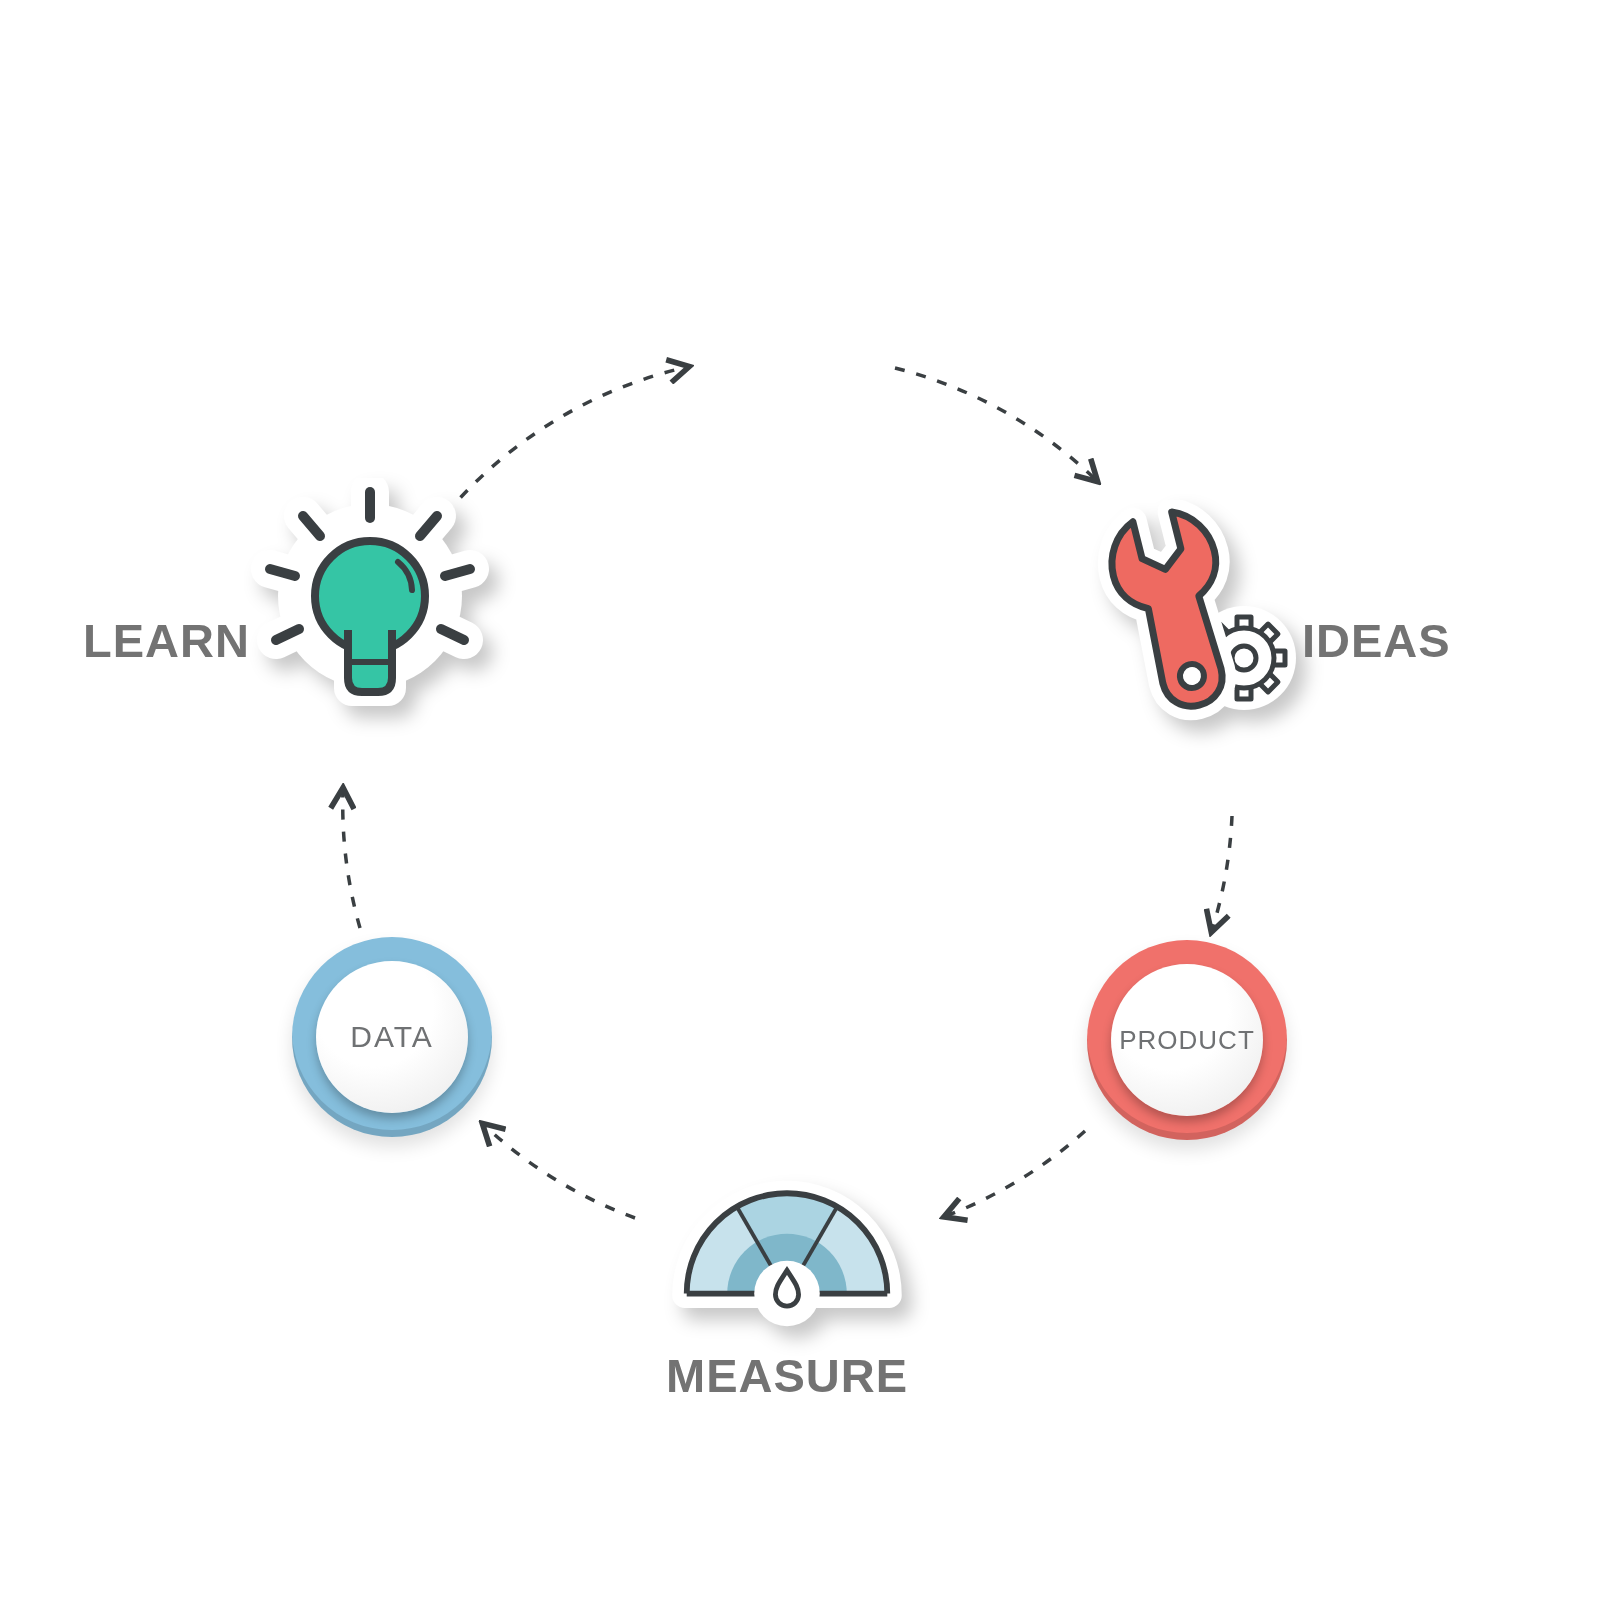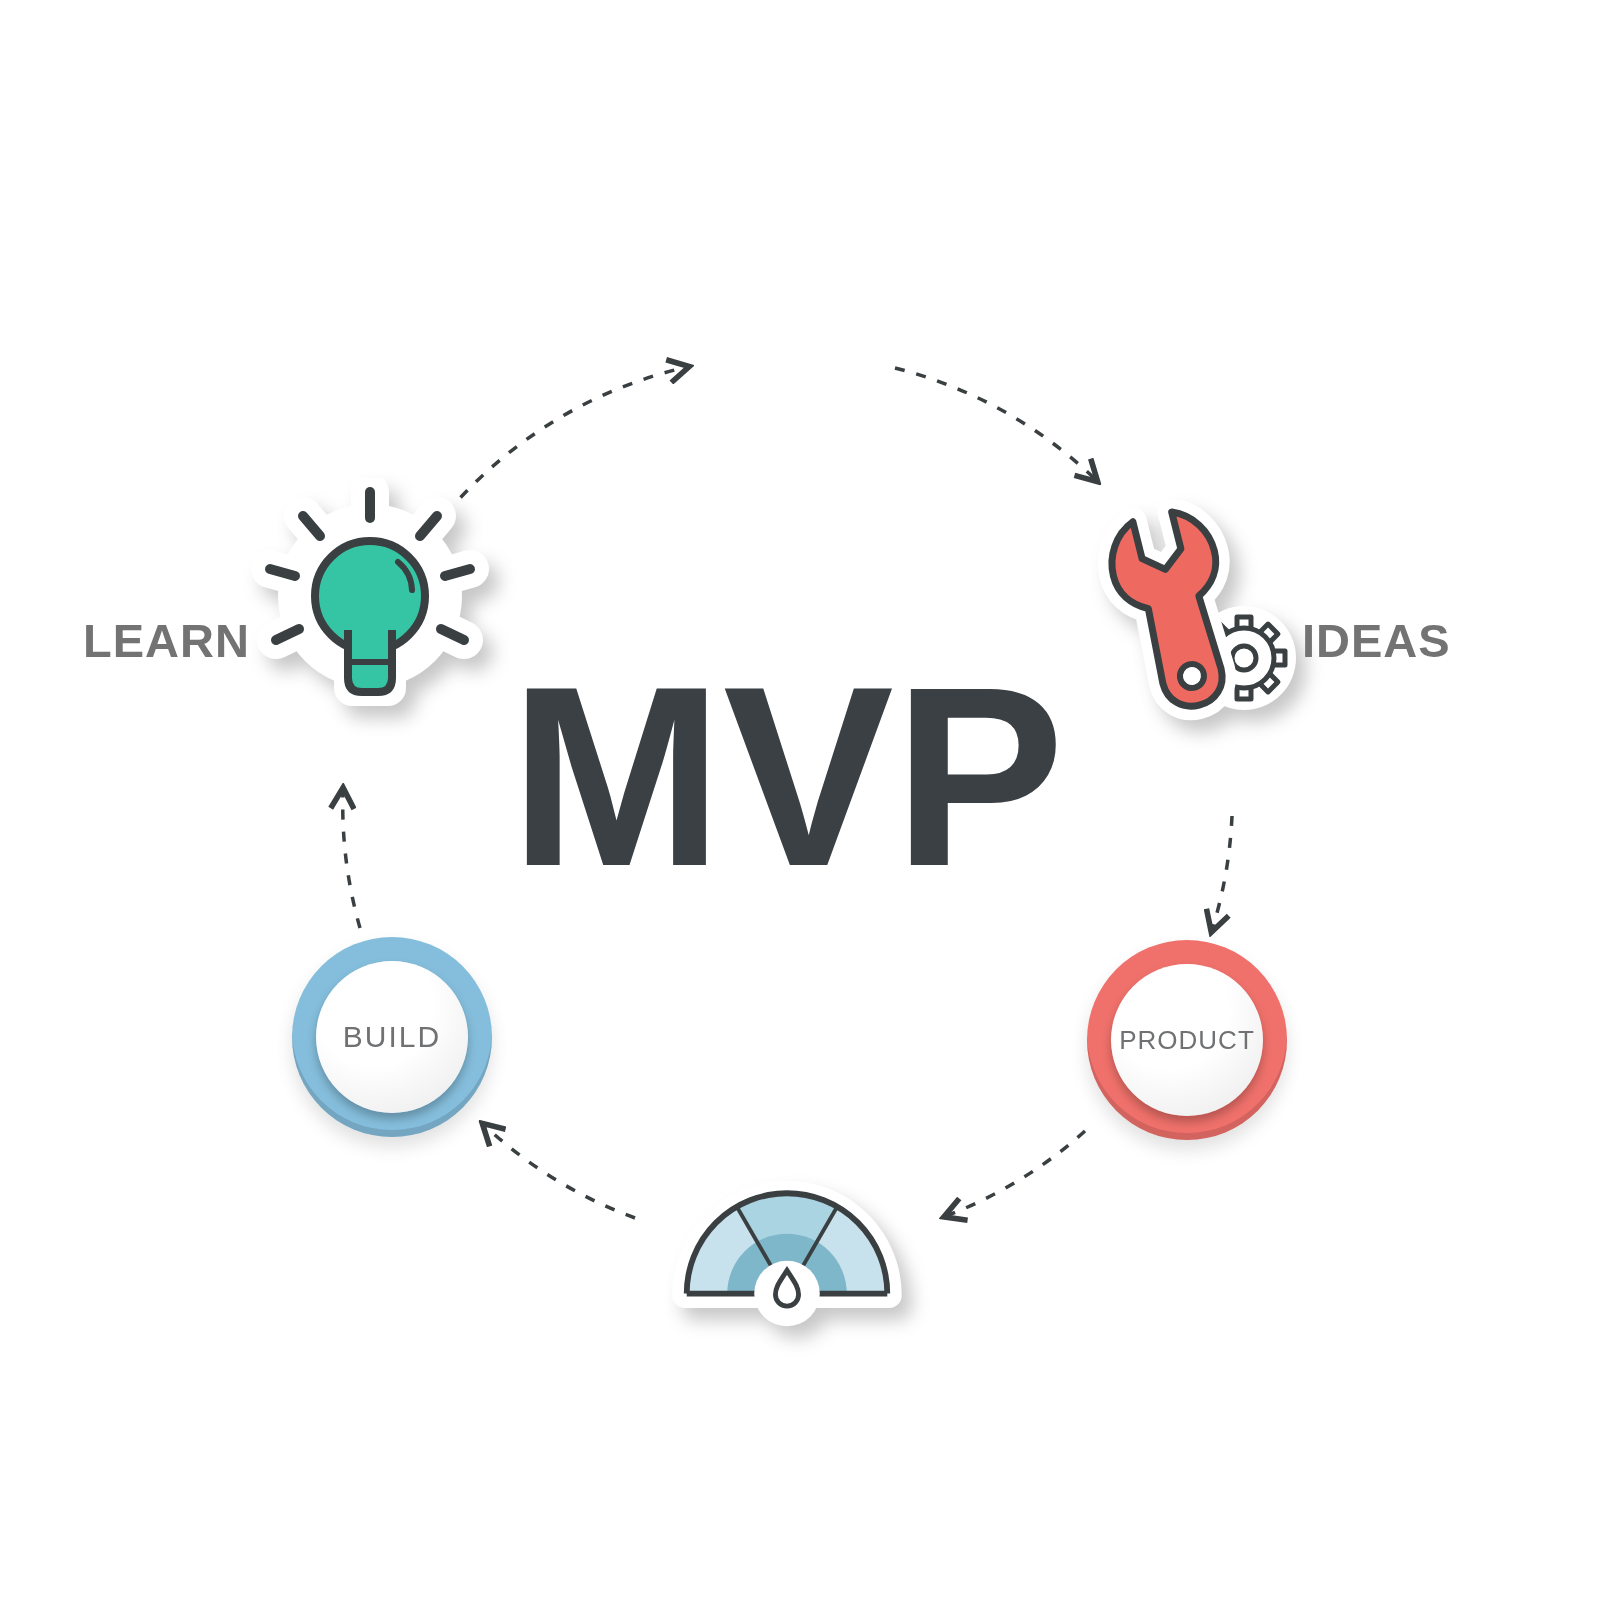--- a/index.html
+++ b/index.html
@@ -52,33 +52,32 @@
     </defs>
     <path class="dash" d="M 446 514 A 445 445 0 0 1 687 367" marker-end="url(#arw)"></path>
     <path class="dash" d="M 895 368 A 445 445 0 0 1 1096 480" marker-end="url(#arw)"></path>
     <path class="dash" d="M 1232 816 A 445 445 0 0 1 1212 930" marker-end="url(#arw)"></path>
     <path class="dash" d="M 1085 1131 A 445 445 0 0 1 946 1216" marker-end="url(#arw)"></path>
     <path class="dash" d="M 635 1218 A 445 445 0 0 1 484 1125" marker-end="url(#arw)"></path>
     <path class="dash" d="M 360 928 A 445 445 0 0 1 343 790" marker-end="url(#arw)"></path>
   </svg>
 
   <div class="center">
-    <div class="mvp">MVP</div>
   </div>
 
 
   <div class="node" style="left: 1087px; top: 940px; background: rgb(240, 113, 107);">
     <div class="inner">
       <span class="clabel small">PRODUCT</span>
     </div>
   </div>
 
   <div class="node" style="left: 292px; top: 937px; background: rgb(133, 190, 220);">
     <div class="inner">
-      <span class="clabel">BUILD</span>
+      <span class="clabel">DATA</span>
     </div>
   </div>
 
   <div class="icon-wrap" style="left:250px;top:478px;width:240px;height:260px;">
     <svg width="240" height="260" viewBox="0 0 240 260">
 
       <g stroke="#ffffff" stroke-width="38" stroke-linecap="round">
         <line x1="120" y1="40" x2="120" y2="14"></line>
         <line x1="170" y1="58" x2="187" y2="38"></line>
         <line x1="70" y1="58" x2="53" y2="38"></line>
@@ -149,14 +148,15 @@
 
       <path d="M36,150 A104,104 0 0 1 244,150" fill="none" stroke="#3A3F42" stroke-width="6"></path>
       <line x1="36" y1="150" x2="244" y2="150" stroke="#3A3F42" stroke-width="6"></line>
       <line x1="140" y1="150" x2="88" y2="60" stroke="#3A3F42" stroke-width="4"></line>
       <line x1="140" y1="150" x2="192" y2="60" stroke="#3A3F42" stroke-width="4"></line>
 
       <circle cx="140" cy="150" r="34" fill="#ffffff"></circle>
       <path d="M140,126 C133,137 128,143 128,151 A12,12 0 0 0 152,151 C152,143 147,137 140,126 Z" fill="#ffffff" stroke="#3A3F42" stroke-width="5"></path>
     </svg>
   </div>
+  <div class="biglabel centered" style="left:787px;top:1348px;">MEASURE</div>
 
 </div>
 
 </body></html>

